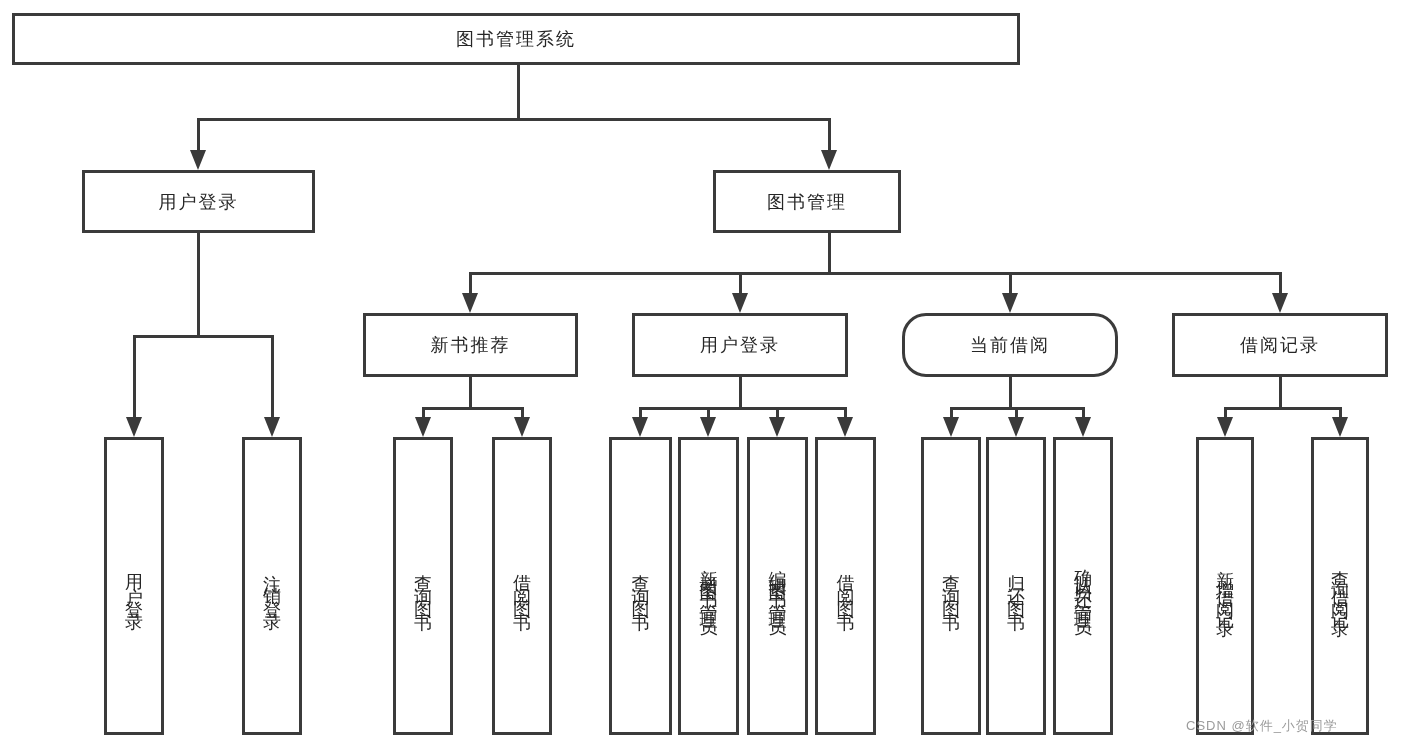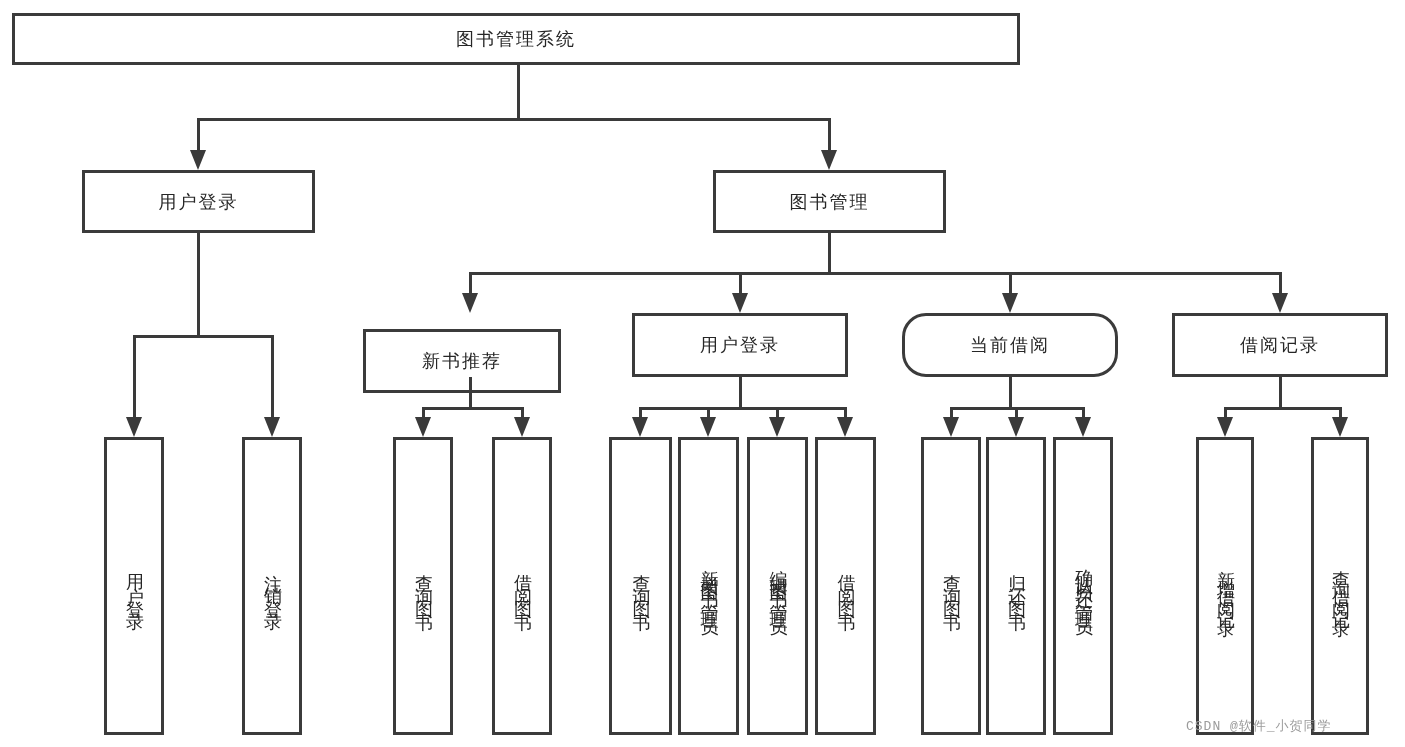--- a/index.html
+++ b/index.html
@@ -1,18 +1,18 @@
 <!DOCTYPE html>
 <html><head>
 <meta charset="utf-8">
 <style>
   html,body{margin:0;padding:0;background:#ffffff;}
   #stage{
     position:relative;width:1405px;height:747px;background:#ffffff;
-    font-family:Liberation Mono, monospace;overflow:hidden;
+    font-family:Liberation Sans, sans-serif;overflow:hidden;
   }
   .node{
     position:absolute;box-sizing:border-box;background:#ffffff;
     border:3px solid #3b3b3b;display:flex;align-items:center;justify-content:center;
     font-size:18px;color:#262626;letter-spacing:2px;white-space:nowrap;
   }
   .leaf{
     position:absolute;top:437px;height:298px;box-sizing:border-box;
     background:#ffffff;border:3px solid #3b3b3b;
     display:flex;align-items:center;justify-content:center;
@@ -41,41 +41,41 @@
   <div class="node" style="left:12px;top:13px;width:1008px;height:52px;">图书管理系统</div>
 
   <div class="vline" style="left:517px;top:65px;height:54px;"></div>
   <div class="hline" style="left:197px;top:118px;width:634px;"></div>
   <div class="vline" style="left:197px;top:118px;height:36px;"></div>
   <div class="arr" style="left:190px;top:150px;"></div>
   <div class="vline" style="left:828px;top:118px;height:36px;"></div>
   <div class="arr" style="left:821px;top:150px;"></div>
 
   <div class="node" style="left:82px;top:170px;width:233px;height:63px;">用户登录</div>
-  <div class="node" style="left:713px;top:170px;width:233px;height:63px;">图书管理</div>
+  <div class="node" style="left:713px;top:170px;width:188px;height:63px;">图书管理</div>
 
   <div class="vline" style="left:197px;top:233px;height:105px;"></div>
   <div class="hline" style="left:133px;top:335px;width:141px;"></div>
   <div class="vline" style="left:133px;top:335px;height:84px;"></div>
   <div class="arr" style="left:126px;top:417px;"></div>
   <div class="vline" style="left:271px;top:335px;height:84px;"></div>
   <div class="arr" style="left:264px;top:417px;"></div>
 
   <div class="vline" style="left:828px;top:233px;height:42px;"></div>
   <div class="hline" style="left:469px;top:272px;width:813px;"></div>
   <div class="vline" style="left:469px;top:272px;height:24px;"></div>
   <div class="arr" style="left:462px;top:293px;"></div>
   <div class="vline" style="left:739px;top:272px;height:24px;"></div>
   <div class="arr" style="left:732px;top:293px;"></div>
   <div class="vline" style="left:1009px;top:272px;height:24px;"></div>
   <div class="arr" style="left:1002px;top:293px;"></div>
   <div class="vline" style="left:1279px;top:272px;height:24px;"></div>
   <div class="arr" style="left:1272px;top:293px;"></div>
 
-  <div class="node" style="left:363px;top:313px;width:198px;height:64px;margin-top:16px;">新书推荐</div>
+  <div class="node" style="left:363px;top:313px;width:215px;height:64px;">新书推荐</div>
   <div class="node" style="left:632px;top:313px;width:216px;height:64px;">用户登录</div>
   <div class="node" style="left:902px;top:313px;width:216px;height:64px;border-radius:24px;">当前借阅</div>
   <div class="node" style="left:1172px;top:313px;width:216px;height:64px;">借阅记录</div>
 
   <div class="vline" style="left:469px;top:377px;height:33px;"></div>
   <div class="hline" style="left:422px;top:407px;width:102px;"></div>
   <div class="vline" style="left:422px;top:407px;height:12px;"></div>
   <div class="arr" style="left:415px;top:417px;"></div>
   <div class="vline" style="left:521px;top:407px;height:12px;"></div>
   <div class="arr" style="left:514px;top:417px;"></div>

